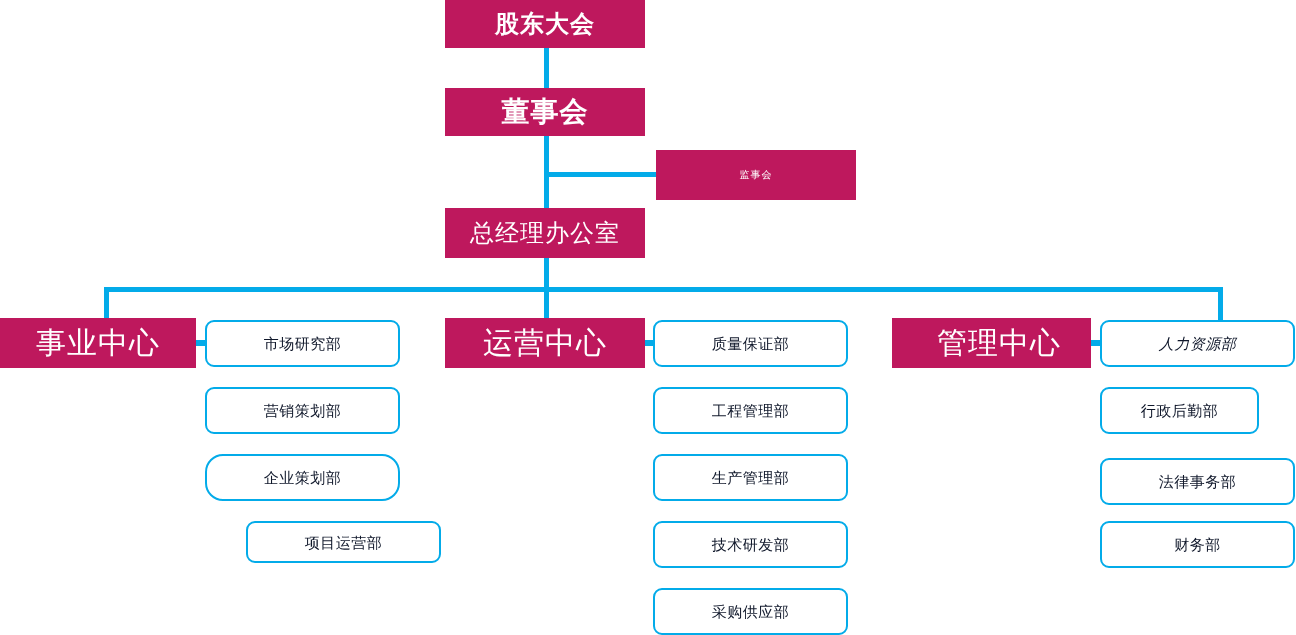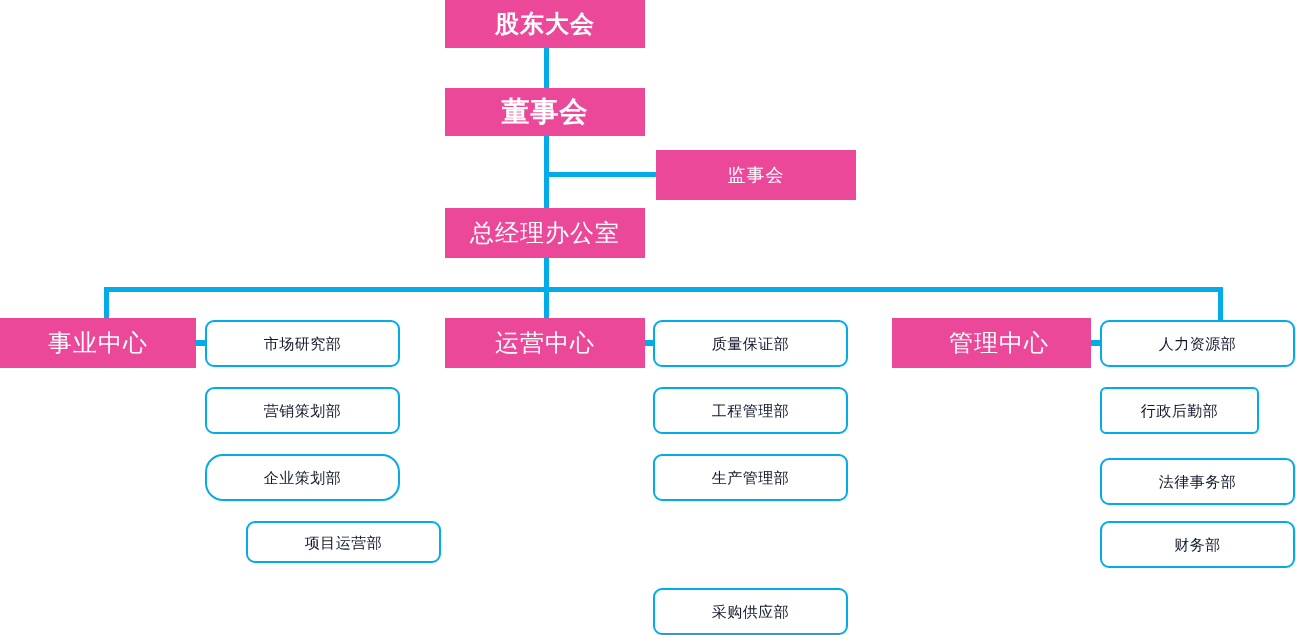--- a/index.html
+++ b/index.html
@@ -16,35 +16,35 @@
   }
   #org-chart {
     position: relative;
     width: 1296px;
     height: 635px;
   }
 
   
   .node-solid {
     position: absolute;
-    background: #ec4899;
+    background: #be185d;
     color: #ffffff;
     display: flex;
     align-items: center;
     justify-content: center;
     box-sizing: border-box;
     line-height: 1;
     white-space: nowrap;
     letter-spacing: 1px;
   }
   .node-solid.lvl-top   { font-size: 24px; font-weight: bold; }
   .node-solid.lvl-mid   { font-size: 28px; font-weight: bold; }
-  .node-solid.lvl-audit { font-size: 18px; font-weight: normal; }
+  .node-solid.lvl-audit { font-size: 10px; font-weight: normal; }
   .node-solid.lvl-gm    { font-size: 24px; font-weight: normal; }
-  .node-solid.lvl-center{ font-size: 24px; font-weight: normal; }
+  .node-solid.lvl-center{ font-size: 30px; font-weight: normal; }
 
   
   .node-dept {
     position: absolute;
     background: #ffffff;
     border: 2px solid #03ABE9;
     border-radius: 9px;
     color: #0f172a;
     display: flex;
     align-items: center;
@@ -130,28 +130,31 @@
 
   <div class="node-dept" style="left:653px; top:320px; width:195px; height:47px;">
     <span>质量保证部</span>
   </div>
   <div class="node-dept" style="left:653px; top:387px; width:195px; height:47px;">
     <span>工程管理部</span>
   </div>
   <div class="node-dept" style="left:653px; top:454px; width:195px; height:47px;">
     <span>生产管理部</span>
   </div>
+  <div class="node-dept" style="left:653px; top:521px; width:195px; height:47px;">
+    <span>技术研发部</span>
+  </div>
   <div class="node-dept" style="left:653px; top:588px; width:195px; height:47px;">
     <span>采购供应部</span>
   </div>
 
-  <div class="node-dept" style="left:1100px; top:320px; width:195px; height:47px;">
+  <div class="node-dept" style="left:1100px; top:320px; width:195px; height:47px;font-style:italic;">
     <span>人力资源部</span>
   </div>
-  <div class="node-dept" style="left:1100px; top:387px; width:159px; height:47px;border-radius:6px;">
+  <div class="node-dept" style="left:1100px; top:387px; width:159px; height:47px;">
     <span>行政后勤部</span>
   </div>
   <div class="node-dept" style="left:1100px; top:458px; width:195px; height:47px;text-align:right;">
     <span>法律事务部</span>
   </div>
   <div class="node-dept" style="left:1100px; top:521px; width:195px; height:47px;">
     <span>财务部</span>
   </div>
 
 </div>

